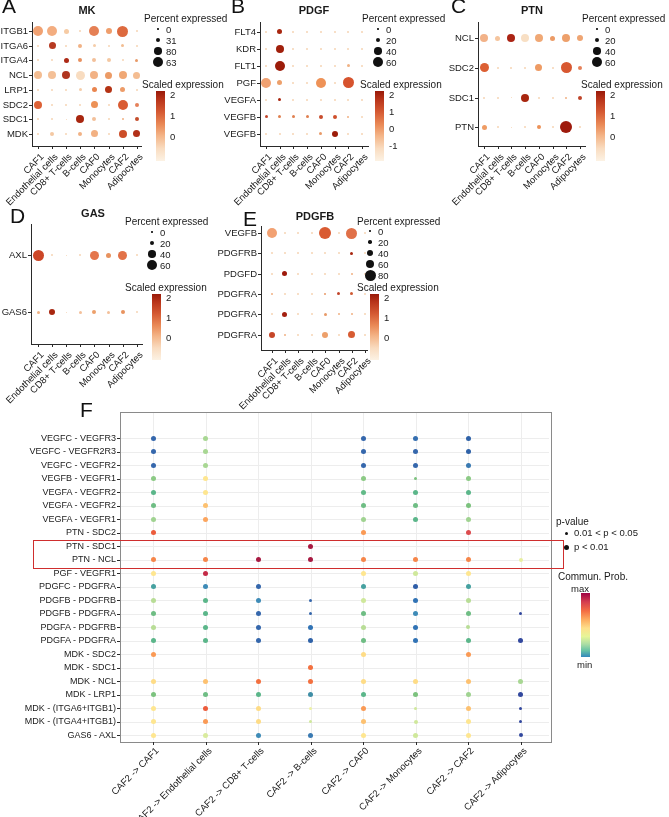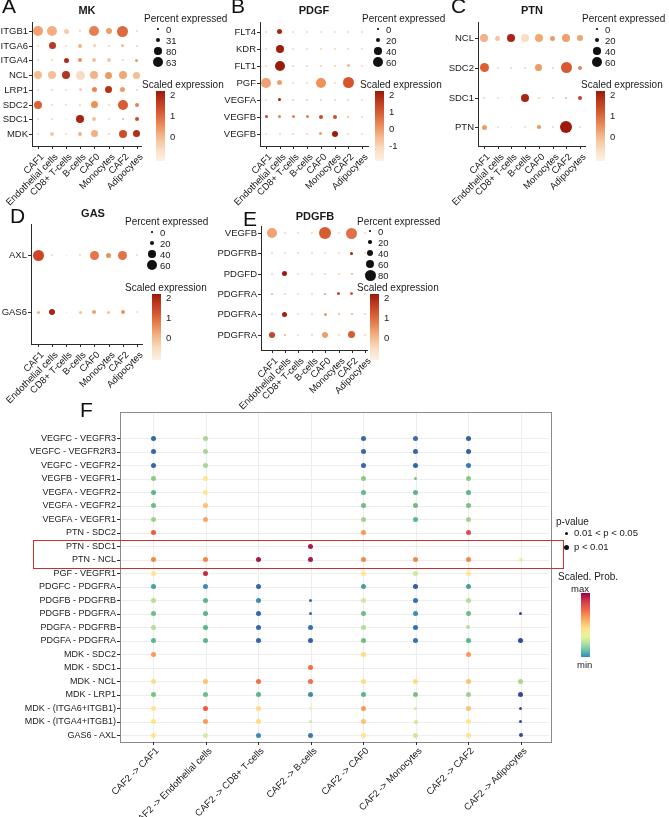--- a/index.html
+++ b/index.html
@@ -695,17 +695,17 @@
     <div class="abs dot" style="left: 360.5px; top: 732.5px; width: 5px; height: 5px; background: rgb(254, 230, 144);"></div>
     <div class="abs dot" style="left: 413px; top: 732.5px; width: 5px; height: 5px; background: rgb(207, 232, 155);"></div>
     <div class="abs dot" style="left: 465.5px; top: 732.5px; width: 5px; height: 5px; background: rgb(254, 230, 144);"></div>
     <div class="abs dot" style="left: 518.5px; top: 733px; width: 4px; height: 4px; background: rgb(50, 72, 158);"></div>
     <div class="abs " style="left: 33px; top: 540px; width: 529px; height: 27px; border: 1.5px solid rgb(207, 46, 46);"></div>
     <div class="abs lhead" style="left: 556px; top: 516px;">p-value</div>
     <div class="abs dot" style="left: 564.5px; top: 531.5px; width: 3px; height: 3px; background: rgb(17, 17, 17);"></div>
     <div class="abs lnum" style="left: 574px; top: 527px;">0.01 &lt; p &lt; 0.05</div>
     <div class="abs dot" style="left: 563.5px; top: 544.5px; width: 5px; height: 5px; background: rgb(17, 17, 17);"></div>
     <div class="abs lnum" style="left: 574px; top: 541px;">p &lt; 0.01</div>
-    <div class="abs lhead" style="left: 558px; top: 571px;">Scaled. Prob.</div>
+    <div class="abs lhead" style="left: 558px; top: 571px;">Commun. Prob.</div>
     <div class="abs lnum" style="left: 571px; top: 583px;">max</div>
     <div class="abs fbar" style="left: 581px; top: 593px; height: 64px;"></div>
     <div class="abs lnum" style="left: 577px; top: 659px;">min</div>
   </div>
 
 </body></html>

